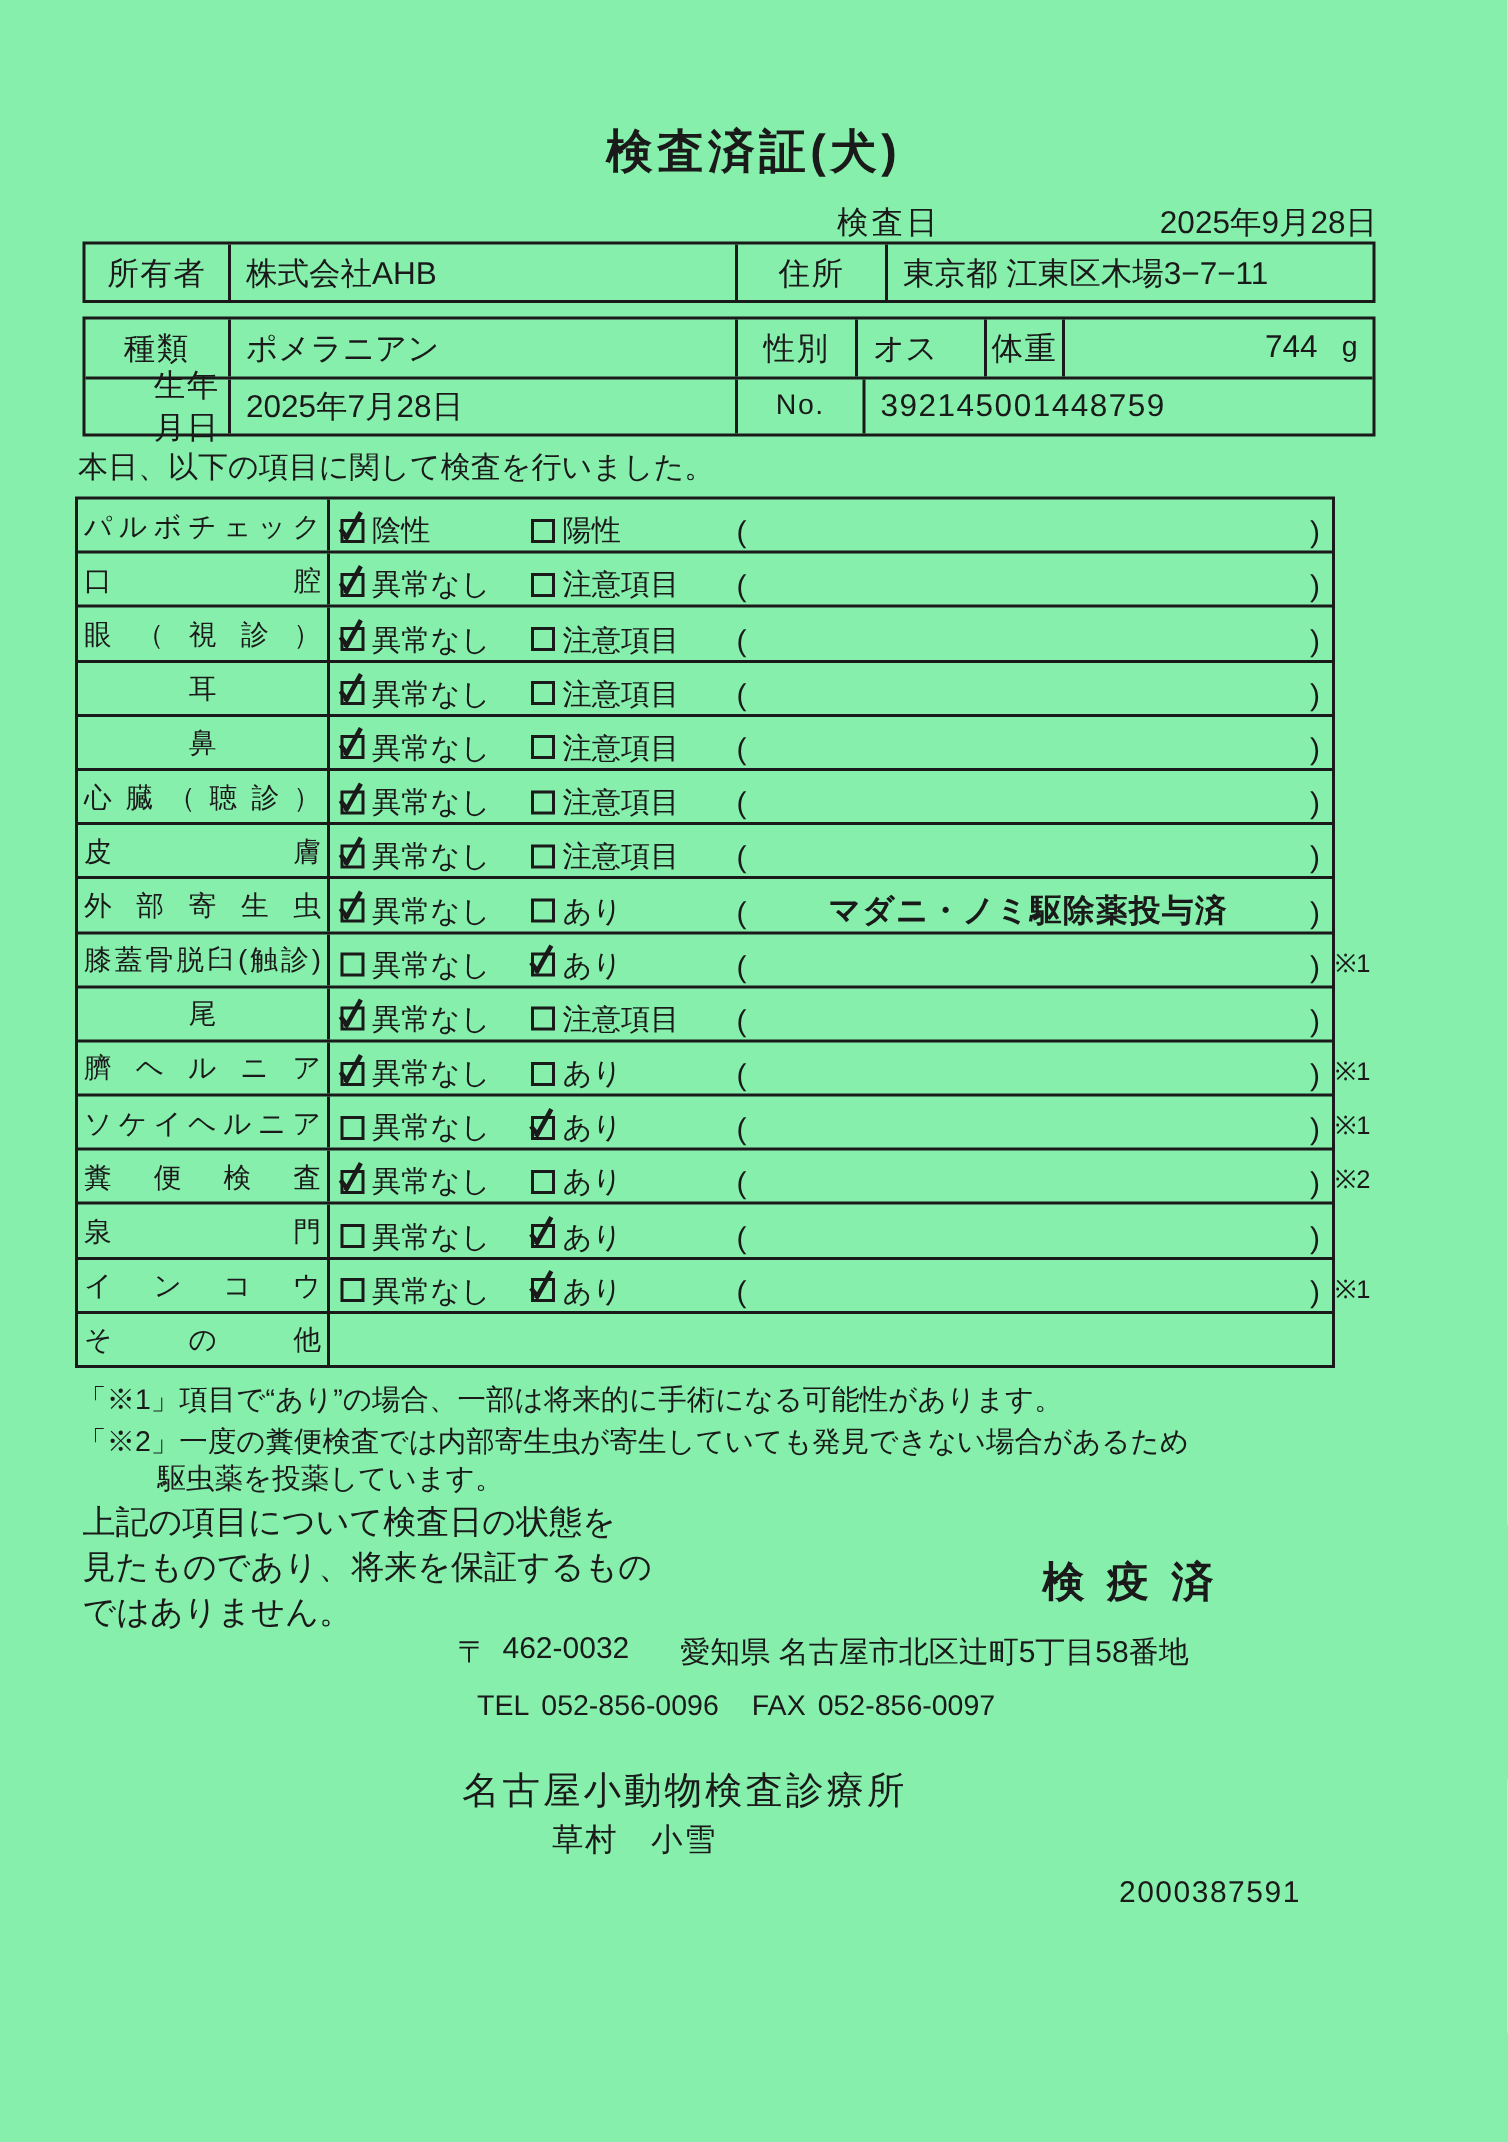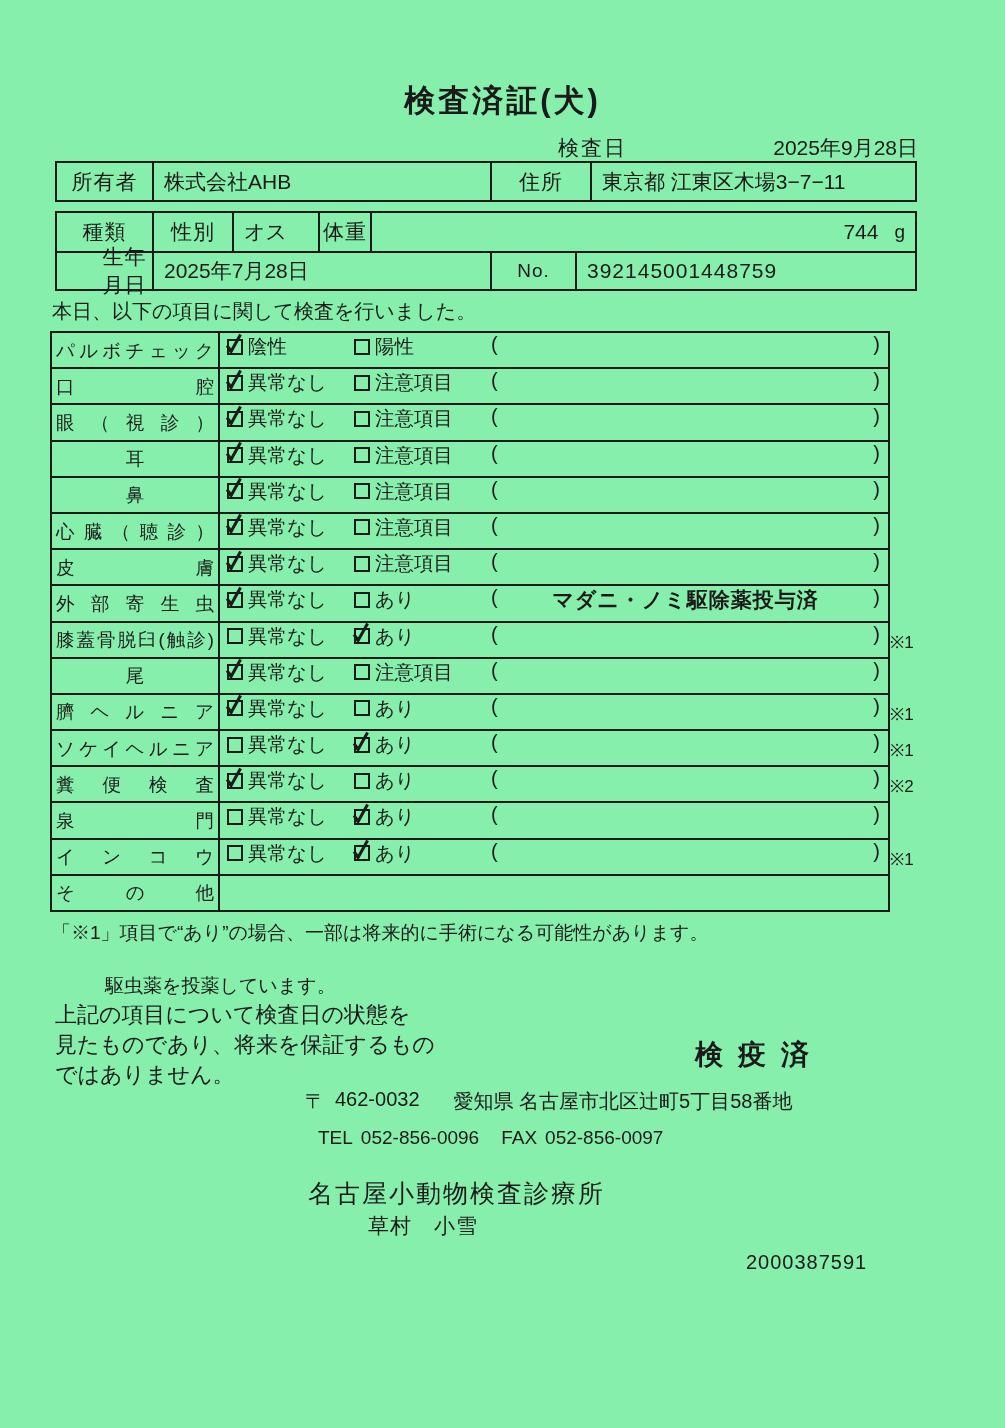--- a/index.html
+++ b/index.html
@@ -26,21 +26,21 @@
   .wval{justify-content:flex-end;padding-right:10px;}
   .unit{margin-left:16px;font-size:19px;}
   
   .intro{top:298px;left:52px;font-size:20px;}
   
   .exam{left:50px;top:331px;width:840px;height:581px;display:flex;flex-direction:column;}
   .chk-row{flex:1;display:flex;align-items:stretch;position:relative;box-sizing:border-box;}
   .chk-row + .chk-row{border-top:2px solid #1a1a1a;}
   .label-cell{width:168px;border-right:2px solid #1a1a1a;display:flex;align-items:center;padding:0 4px;box-sizing:border-box;}
   .item-label{flex:1;font-size:18.5px;text-align:justify;text-align-last:justify;text-justify:inter-character;}
-  .opts-cell{flex:1;display:flex;align-items:flex-start;padding-left:7px;font-size:19.5px;}
+  .opts-cell{flex:1;display:flex;align-items:flex-end;padding-left:7px;font-size:19.5px;}
   .opt{display:flex;align-items:center;}
   .opt1{width:127px;}
   .opt2{width:137px;}
   .box{width:12px;height:12px;border:2px solid #1a1a1a;display:inline-block;position:relative;margin-right:5px;flex:none;}
   .box.checked::before{content:"";position:absolute;left:-1px;top:4px;width:2.5px;height:8px;background:#1a1a1a;transform:rotate(-38deg);}
   .box.checked::after{content:"";position:absolute;left:5px;top:-8px;width:2.5px;height:21px;background:#1a1a1a;transform:rotate(29deg);}
   .paren{font-size:20px;}
   .p-close{margin-right:8px;}
   .paren-note{flex:1;text-align:center;font-weight:bold;font-size:21px;letter-spacing:1px;}
   .side-note{position:absolute;right:-44px;top:7px;font-size:17px;width:42px;}
@@ -80,20 +80,21 @@
       <div class="cell lab" style="width:95px;">所有者</div>
       <div class="cell val" style="width:338px;">株式会社AHB</div>
       <div class="cell lab" style="width:100px;">住所</div>
       <div class="cell val" style="flex:1;">東京都 江東区木場3−7−11</div>
     </div>
   </div>
 
   <div class="abs tbl" style="left:55px;top:211px;width:862px;">
     <div class="trow" style="height:38px;">
       <div class="cell lab" style="width:95px;">種類</div>
+      <div class="cell val" style="width:338px;">ポメラニアン</div>
       <div class="cell lab" style="width:80px;">性別</div>
       <div class="cell val" style="width:86px;">オス</div>
       <div class="cell lab" style="width:52px;">体重</div>
       <div class="cell wval" style="flex:1;">
         <span>744</span>
         <span class="unit">g</span>
       </div>
     </div>
     <div class="trow" style="height:38px;">
       <div class="cell lab" style="width:95px;padding-left:40px;">生年月日</div>
@@ -409,20 +410,21 @@
   <div class="chk-row">
     <div class="label-cell">
       <span class="item-label">その他</span>
     </div>
     <div class="opts-cell"></div>
     <span class="side-note"></span>
   </div>
 </div>
 
   <div class="abs fn1">「※1」項目で“あり”の場合、一部は将来的に手術になる可能性があります。</div>
+  <div class="abs fn2">「※2」一度の糞便検査では内部寄生虫が寄生していても発見できない場合があるため</div>
   <div class="abs fn3">駆虫薬を投薬しています。</div>
 
   <div class="abs st1">上記の項目について検査日の状態を</div>
   <div class="abs st2">見たものであり、将来を保証するもの</div>
   <div class="abs st3">ではありません。</div>
 
   <div class="abs stamp">検疫済</div>
 
   <div class="abs postal">
     <span>〒</span>

